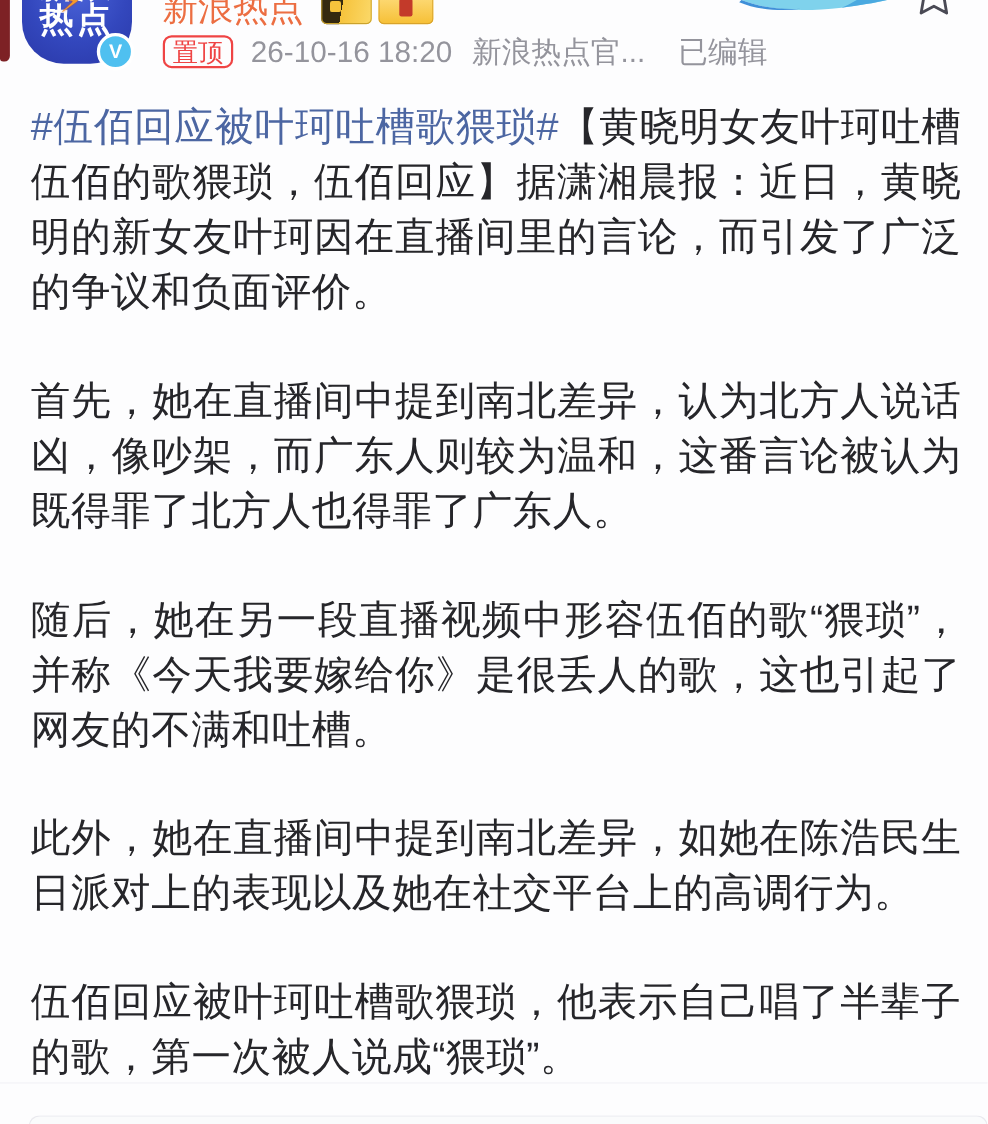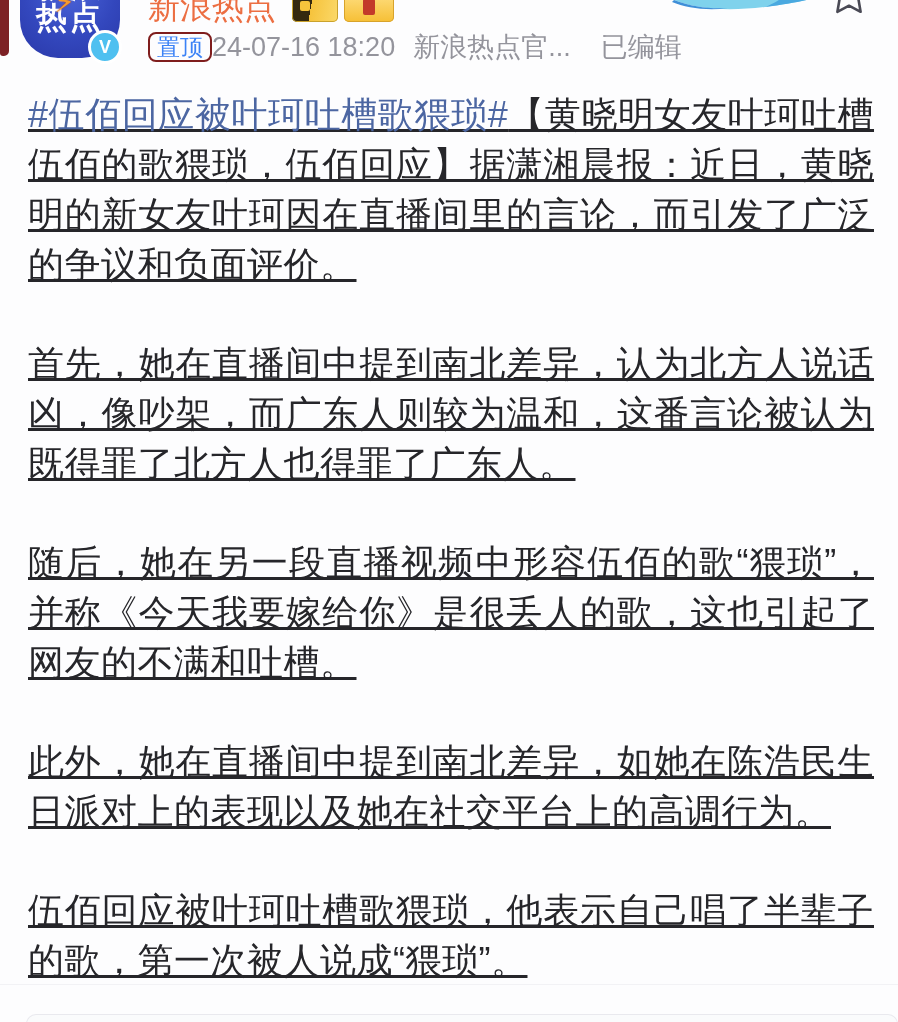--- a/index.html
+++ b/index.html
@@ -77,42 +77,42 @@
   }
 
   
   .meta-row {
     position: absolute; left: 148px; top: 29px;
     display: flex; align-items: center;
     color: #94949c; font-size: 27px; white-space: nowrap;
   }
   .pin {
     display: inline-block;
-    border: 2px solid #7f1d1d; color: #3b82f6;
+    border: 2px solid #ef4444; color: #ef4444;
     border-radius: 8px; font-size: 23px; line-height: 26px;
-    padding: 0 7px; margin-right: 0;
+    padding: 0 7px; margin-right: 16px;
   }
   .time { margin-right: 18px; cursor: pointer; }
   .source { margin-right: 30px; cursor: pointer; }
   .edited { cursor: pointer; }
 
   
   .swoosh { position: absolute; left: 670px; top: -2px; width: 146px; height: 14px; }
   .star { position: absolute; left: 826px; top: -28px; width: 46px; height: 46px; cursor: pointer; }
 
   
   .content {
     position: absolute; left: 28px; top: 90px;
     width: 846px;
     font-size: 36px; line-height: 50px;
     color: #26262a;
     text-align: justify;
     letter-spacing: 0.5px;
   }
-  .para { margin-bottom: 49px; text-decoration: underline; }
+  .para { margin-bottom: 49px; }
   .hashtag { color: #4c66a2; text-decoration: none; cursor: pointer; }
 
   
   .hairline {
     position: absolute; left: 0; right: 0; top: 984px;
     height: 1px; background: #f2f2f5;
   }
   .bottom-card {
     position: absolute; left: 26px; right: 0; top: 1014px;
     height: 10px;
@@ -135,21 +135,21 @@
     <span class="bolt">⚡</span>
     <span class="vbadge">V</span>
   </div>
 
   <a class="username">新浪热点</a>
   <span class="badge b1"></span>
   <span class="badge b2"></span>
 
   <div class="meta-row">
     <span class="pin">置顶</span>
-    <span class="time">24-07-16 18:20</span>
+    <span class="time">26-10-16 18:20</span>
     <span class="source">新浪热点官...</span>
     <span class="edited">已编辑</span>
   </div>
 
   <span class="swoosh">
     <svg width="146" height="14" viewBox="0 0 146 14">
       <path d="M4,2 C30,12 60,13 95,9 C118,6 134,3 144,0 L4,0 Z" fill="#7fd2ec"></path>
       <path d="M4,2 C22,9 40,11 58,10 C38,13 16,10 2,4 Z" fill="#3f8fd8"></path>
       <path d="M95,9 C115,6.5 132,3.5 144,0 L112,0 C106,4 100,7 95,9 Z" fill="#4aa9e0"></path>
     </svg>

